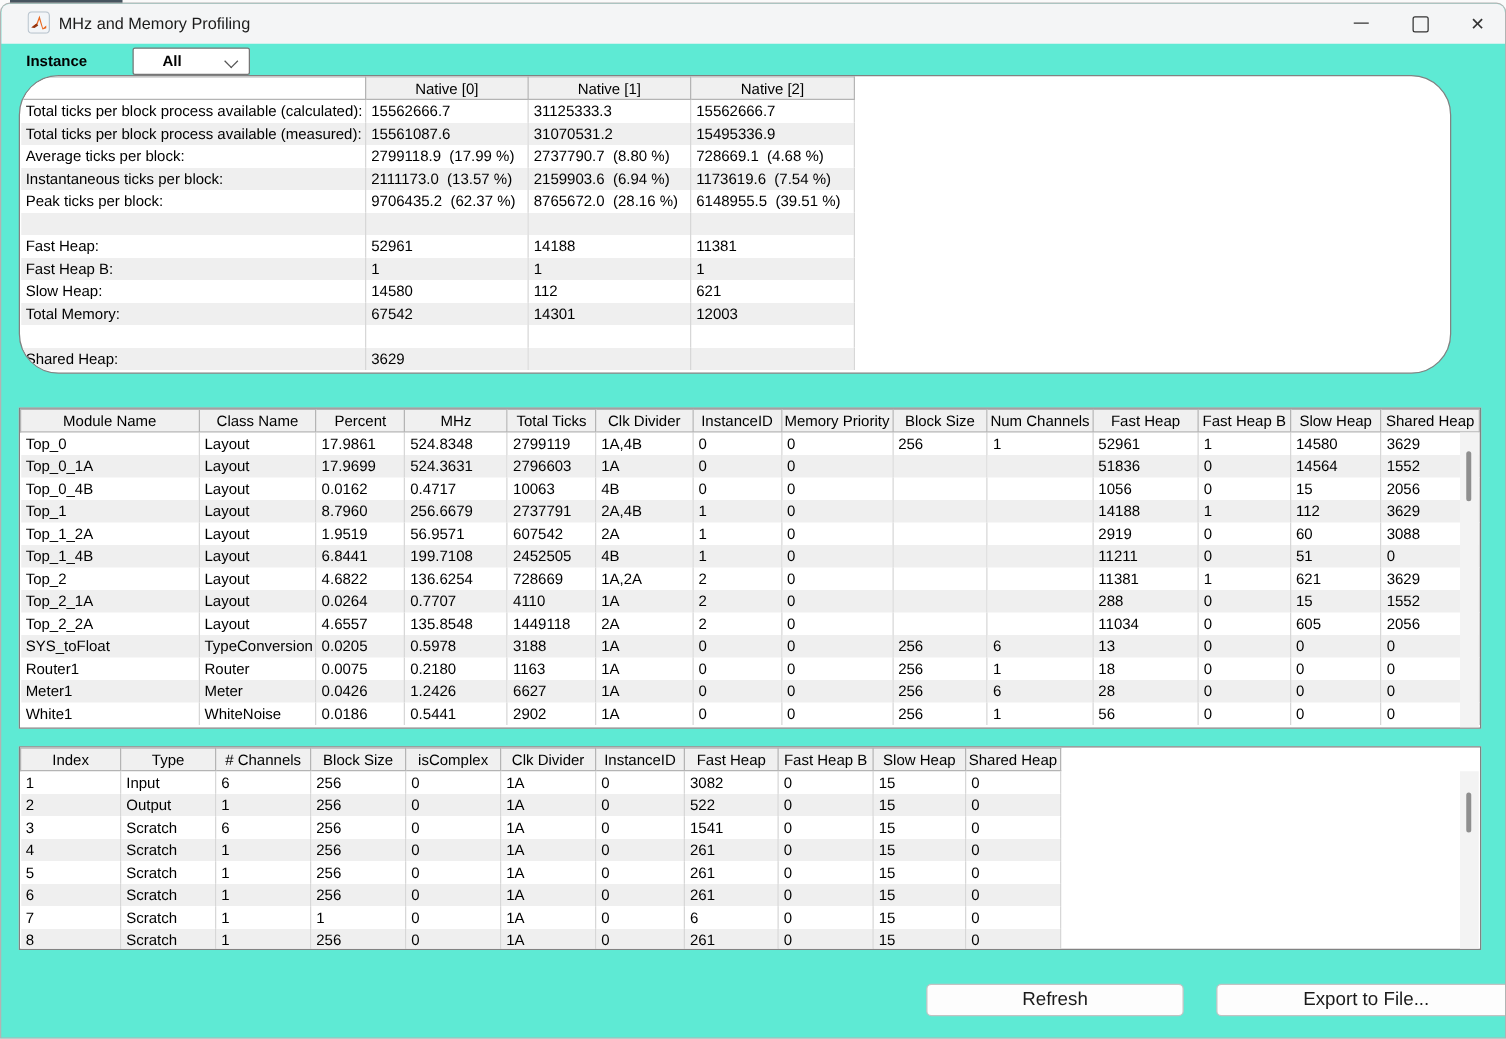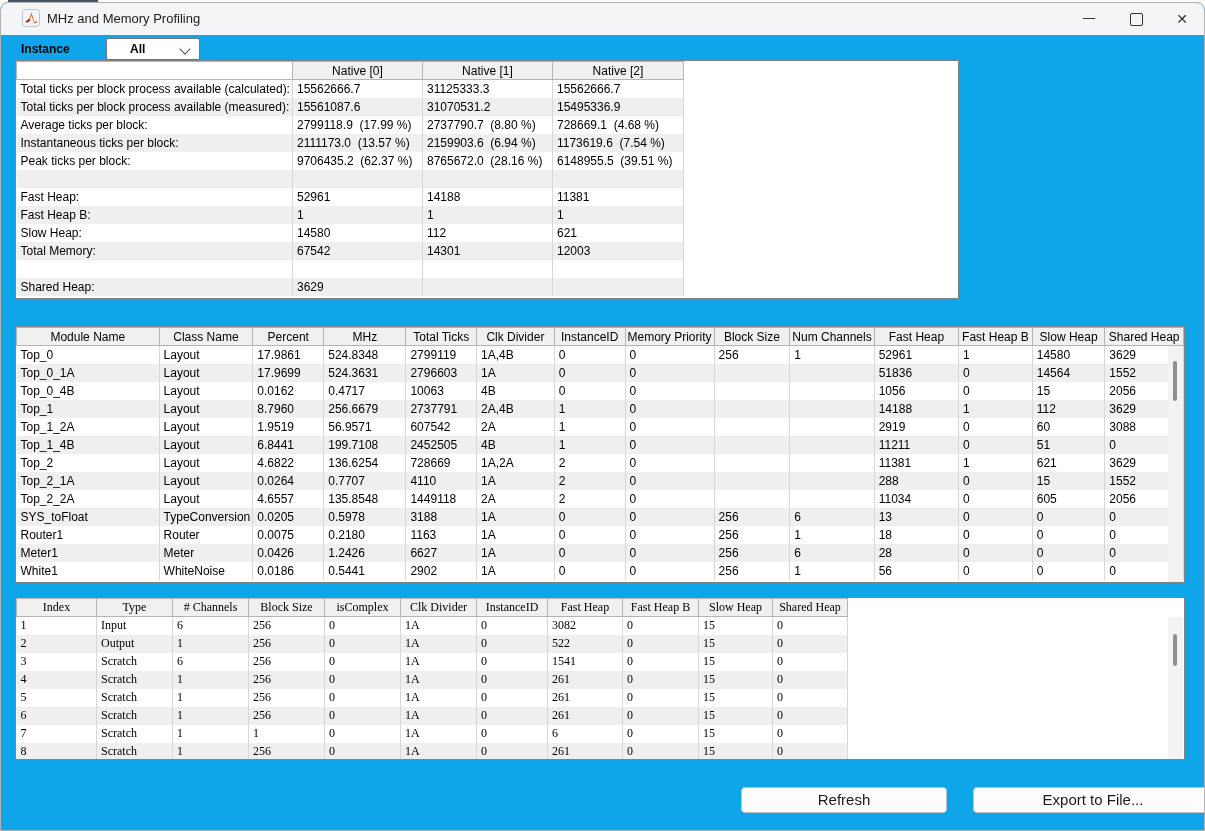--- a/index.html
+++ b/index.html
@@ -5,21 +5,21 @@
   html,body{margin:0;padding:0;}
   body{
     width:1205px;height:831px;position:relative;overflow:hidden;
     background:#fafafa;
     font-family:"Liberation Sans",sans-serif;
     -webkit-font-smoothing:antialiased;
   }
   .bg-sliver{position:absolute;left:8px;top:0;width:90px;height:5px;background:#46545f;z-index:0;}
   .window{
     position:absolute;left:0;top:2px;width:1203px;height:827px;
-    background:#0ea5e9;border:1px solid #b3b3b3;border-radius:8px 8px 0 0;
+    background:#5eead4;border:1px solid #b3b3b3;border-radius:8px 8px 0 0;
     overflow:hidden;z-index:1;
   }
   
   .titlebar{position:absolute;left:0;top:0;width:100%;height:32px;background:#f4f5f6;}
   .app-icon{position:absolute;left:21px;top:6px;width:18px;height:18px;}
   .title-text{position:absolute;left:46px;top:0;height:32px;line-height:31px;font-size:13px;color:#1b1b1b;}
   .win-btn{position:absolute;top:0;width:34px;height:32px;text-align:center;color:#333;cursor:default;}
   .win-btn .glyph-line{position:absolute;left:11px;top:15px;width:12px;height:1px;background:#333;}
   .win-btn .glyph-box{position:absolute;left:11px;top:10px;width:11px;height:11px;border:1px solid #333;border-radius:2px;}
   .win-btn .glyph-x{line-height:32px;font-size:14px;}
@@ -28,23 +28,23 @@
   .instance-label{position:absolute;left:20px;top:39px;font-size:12px;font-weight:bold;color:#000;}
   .dropdown{
     position:absolute;left:105px;top:35px;width:94px;height:22px;background:#fff;
     border:1px solid #767676;border-radius:2px;box-sizing:border-box;
   }
   .dropdown .dd-value{position:absolute;left:23px;top:0;line-height:20px;font-size:12px;font-weight:bold;color:#000;}
   .dropdown .dd-chev{position:absolute;right:10px;top:6px;width:7px;height:7px;
     border-right:1.4px solid #555;border-bottom:1.4px solid #555;transform:rotate(45deg);}
   
   .panel{position:absolute;background:#fff;border:1px solid #828282;box-sizing:border-box;overflow:hidden;}
-  .panel-summary{left:14px;top:57px;width:944px;height:239px;}
+  .panel-summary{left:14px;top:57px;width:1146px;height:239px;border-radius:32px;}
   .panel-modules{left:14px;top:323px;width:1170px;height:257px;}
-  .panel-buffers{left:14px;top:594px;width:1170px;height:163px;font-family:Liberation Serif, serif;}
+  .panel-buffers{left:14px;top:594px;width:1170px;height:163px;}
   
   table.grid{border-collapse:collapse;table-layout:fixed;font-size:12px;color:#000;}
   table.grid th{
     height:18px;background:#f0f0f0;border:1px solid #b4b4b4;
     font-weight:normal;text-align:center;padding:0 2px;overflow:hidden;white-space:nowrap;
     box-sizing:border-box;
   }
   table.grid td{
     height:18px;border-right:1px solid #d7d7d7;padding:0 2px 0 4px;
     white-space:pre;overflow:hidden;box-sizing:border-box;

